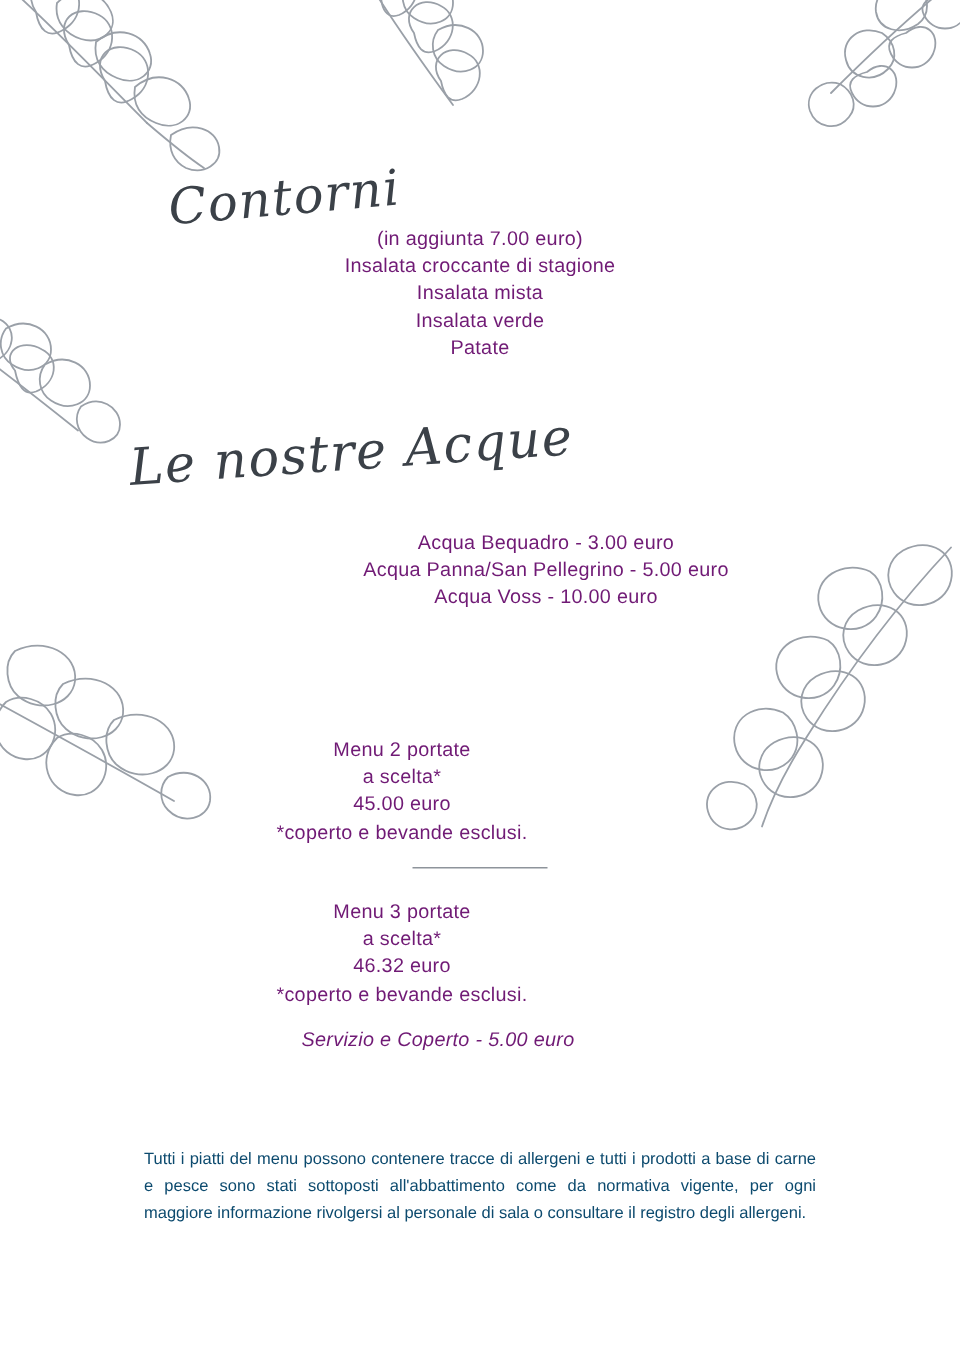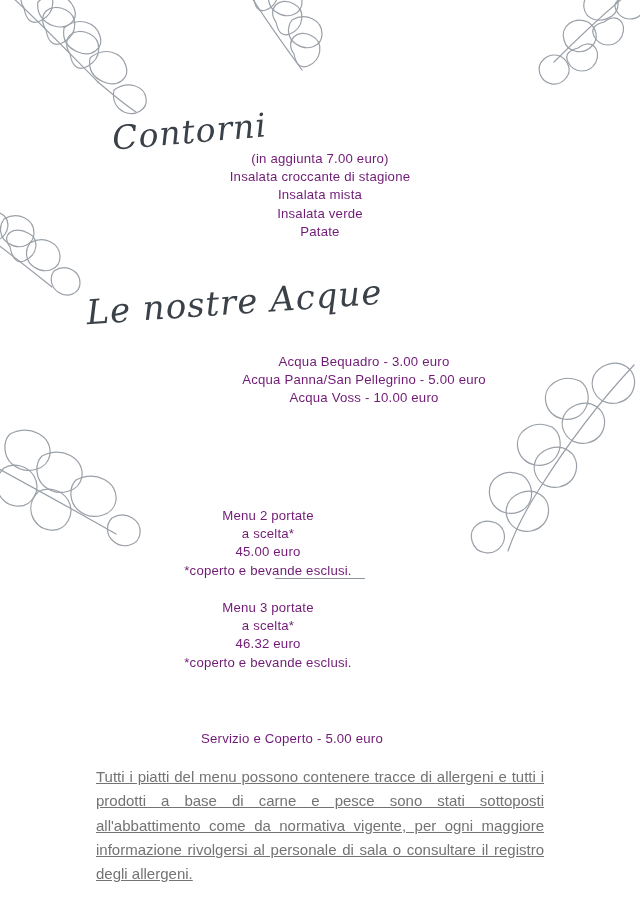--- a/index.html
+++ b/index.html
@@ -74,44 +74,43 @@
     text-align: center;
     font-size: 13.2px;
     line-height: 1.38;
     color: #701a75;
     letter-spacing: .2px;
   }
   .block div { white-space: nowrap; }
 
   .contorni-list { left: 0; top: 150px; width: 640px; }
   .acque-list    { left: 0; top: 353px; width: 640px; padding-left: 44px; }
-  .menu2         { left: 0; top: 491px; width: 536px; margin-top: 16px; }
+  .menu2         { left: 0; top: 491px; width: 536px; }
   .menu3         { left: 0; top: 599px; width: 536px; }
-  .servizio      { left: 0; top: 730px; width: 584px; }
+  .servizio      { left: 0; top: 684px; width: 584px; font-style: italic; }
 
   .divider {
     position: absolute;
     top: 578px;
     left: 275px;
     width: 90px;
     border-top: 1px solid #8e949b;
   }
 
   
   .allergen-note {
     position: absolute;
     left: 96px;
     top: 765px;
     width: 448px;
-    font-size: 15px;
+    font-size: 11px;
     line-height: 1.62;
-    color: #737373;
+    color: #0c4a6e;
     text-align: justify;
     text-justify: inter-word;
-    text-decoration: underline;
   }
 </style>
 </head>
 <body>
 
 <div class="page">
 
   <div class="leaf-deco deco-tl">
     <svg width="180" height="140" viewBox="0 0 180 140">
       <path d="M8 2 C40 30 70 62 104 96"></path>

